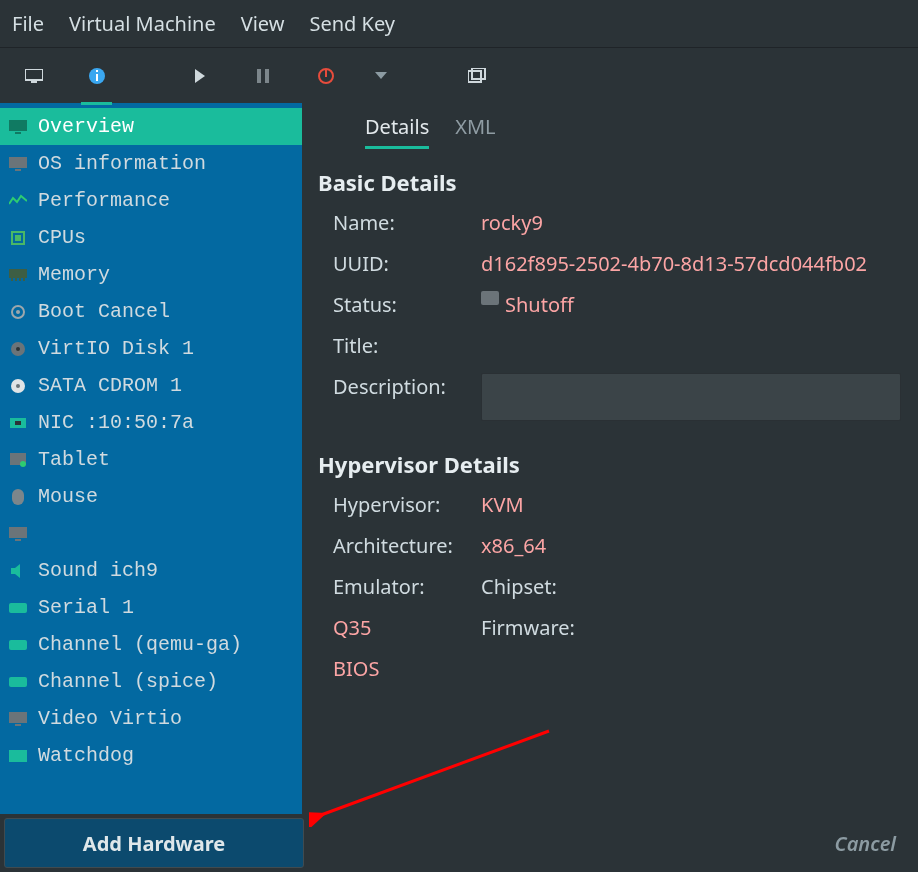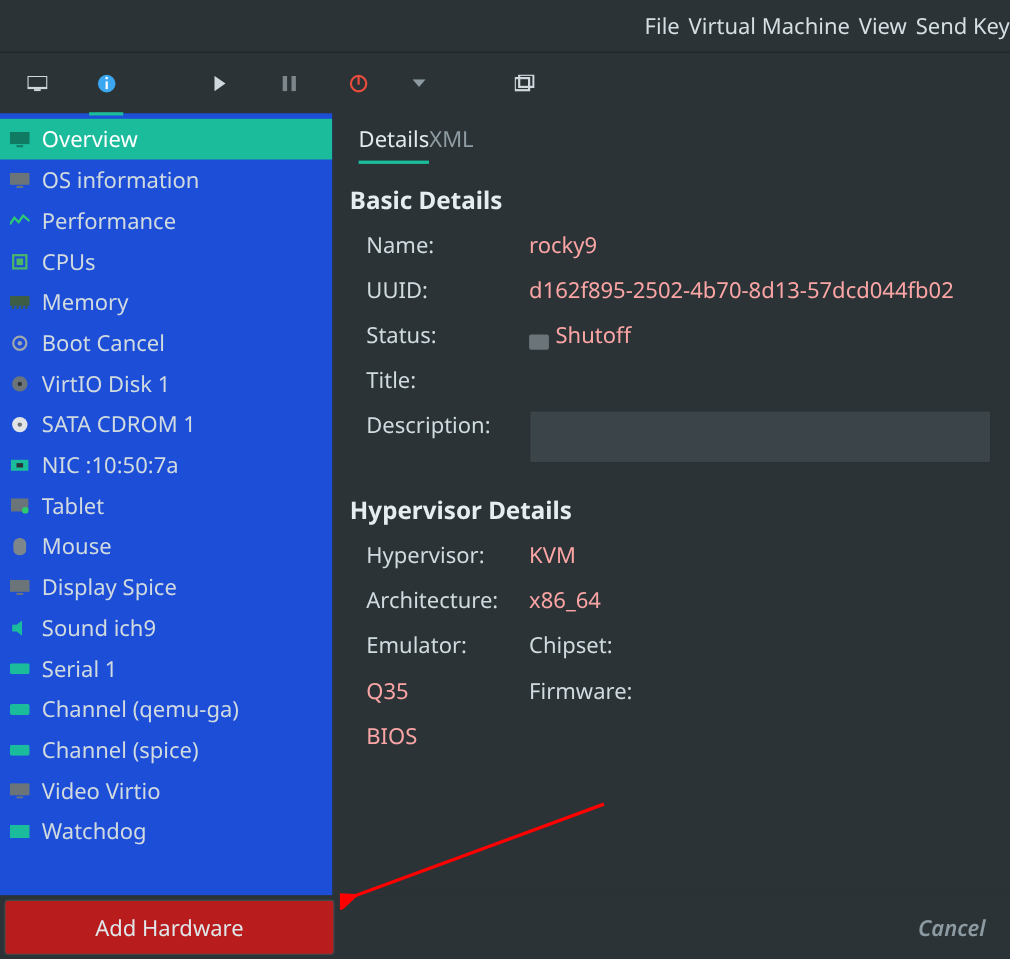--- a/index.html
+++ b/index.html
@@ -11,24 +11,23 @@
       height: 872px;
       overflow: hidden;
       font-size: 20px;
       position: relative;
     }
     
     .menubar {
       height: 47px;
       display: flex;
       align-items: center;
-      gap: 8px;
-      padding: 0 0;
+      gap: 25px;
+      padding: 0 12px;
       background: #2b3337;
-      justify-content: flex-end;
     }
     .menubar-item {
       color: #d5dfe3;
       font-size: 20px;
       cursor: pointer;
     }
     
     .toolbar {
       height: 56px;
       display: flex;
@@ -62,21 +61,22 @@
     
     .main-wrap {
       display: flex;
       height: calc(872px - 47px - 56px - 58px);
       background: #2b3337;
     }
     .sidebar {
       width: 302px;
       overflow-y: auto;
       padding-top: 5px;
-      background: #1d4ed8;
+      background: #0369a1;
+      font-family: Liberation Mono, monospace;
     }
     .side-item {
       display: flex;
       align-items: center;
       gap: 10px;
       height: 37px;
       padding: 0 8px;
       cursor: pointer;
       font-size: 20px;
       color: #d0dadf;
@@ -94,22 +94,24 @@
       flex-shrink: 0;
     }
     .content {
       flex: 1;
       padding: 10px 10px 10px 16px;
       overflow: hidden;
     }
     
     .tabs {
       display: flex;
+      gap: 26px;
       padding-left: 8px;
       margin-bottom: 18px;
+      margin-left: 39px;
     }
     .tab {
       color: #8f9ca3;
       font-size: 20px;
       cursor: pointer;
       padding-bottom: 6px;
     }
     .tab.active {
       color: #e3e9ec;
       border-bottom: 3px solid #1abc9c;
@@ -132,21 +134,21 @@
       color: #d0dbe0;
       font-size: 20px;
       white-space: nowrap;
     }
     .grid .value {
       color: #fca5a5;
       font-size: 20px;
     }
     .status-wrap {
       display: flex;
-      align-items: flex-end;
+      align-items: flex-start;
       gap: 6px;
     }
     .status-icon {
       width: 18px;
       height: 14px;
       background: #6b7479;
       border-radius: 2px;
     }
     .input-area {
       background: #3b4448;
@@ -162,23 +164,23 @@
       left: 0;
       right: 0;
       height: 58px;
       display: flex;
       background: #2b3337;
       align-items: center;
     }
     .add-hw {
       width: 300px;
       height: 50px;
-      background: #b91c1c;
+      background: #0c4a6e;
       color: #dfe7ea;
-      font-weight: 400;
+      font-weight: 700;
       font-size: 20px;
       display: flex;
       align-items: center;
       justify-content: center;
       border: 1px solid #404b50;
       border-radius: 3px;
       margin-left: 4px;
       cursor: pointer;
     }
     .cancel {
@@ -358,21 +360,20 @@
         </span>
       <span>Mouse</span>
     </div>
     <div class="side-item">
       <span class="side-icon">
           <svg width="18" height="14">
             <rect x="0" y="0" width="18" height="11" fill="#6b7479"></rect>
             <rect x="6" y="12" width="6" height="2" fill="#6b7479"></rect>
           </svg>
         </span>
-      <span>Display Spice</span>
     </div>
     <div class="side-item">
       <span class="side-icon">
           <svg width="14" height="14">
             <polygon points="0,4 4,4 9,0 9,14 4,10 0,10" fill="#1abc9c"></polygon>
           </svg>
         </span>
       <span>Sound ich9</span>
     </div>
     <div class="side-item">

